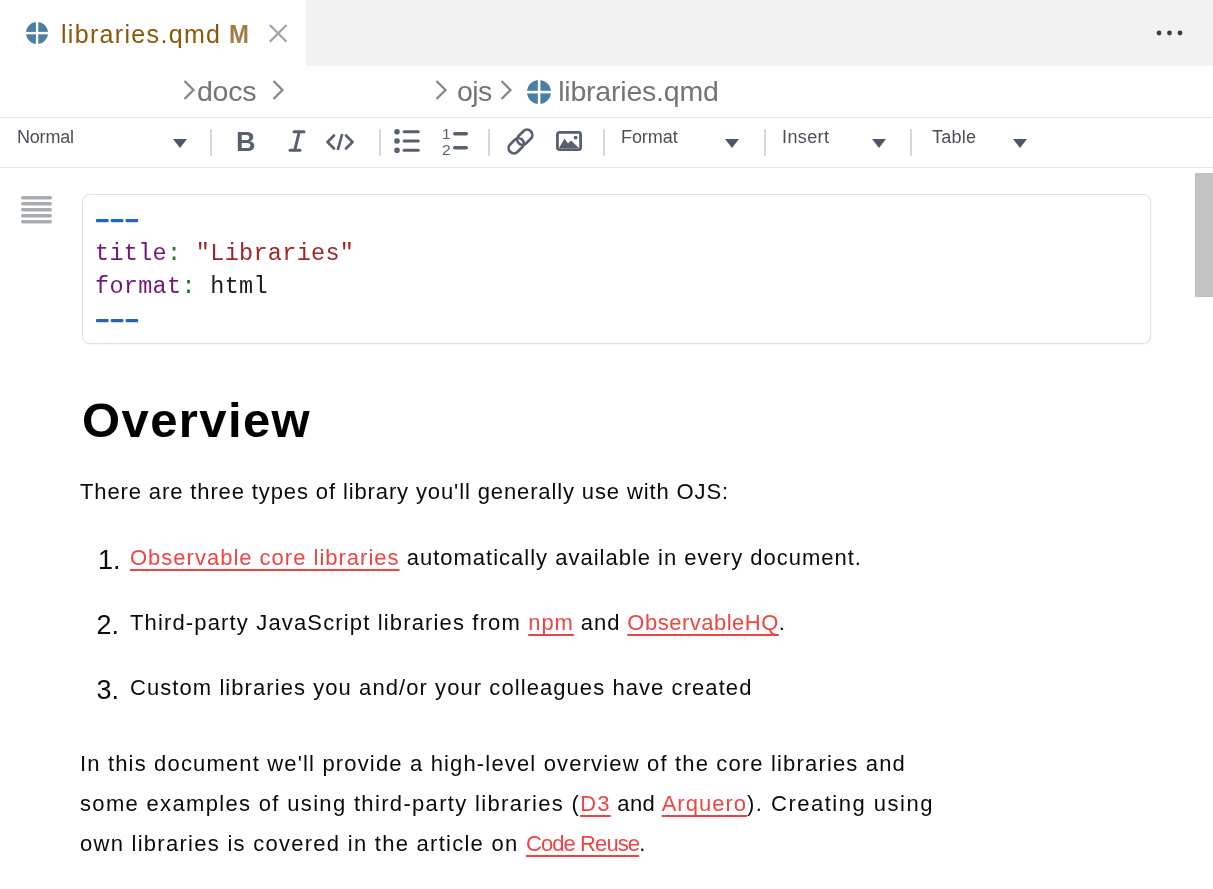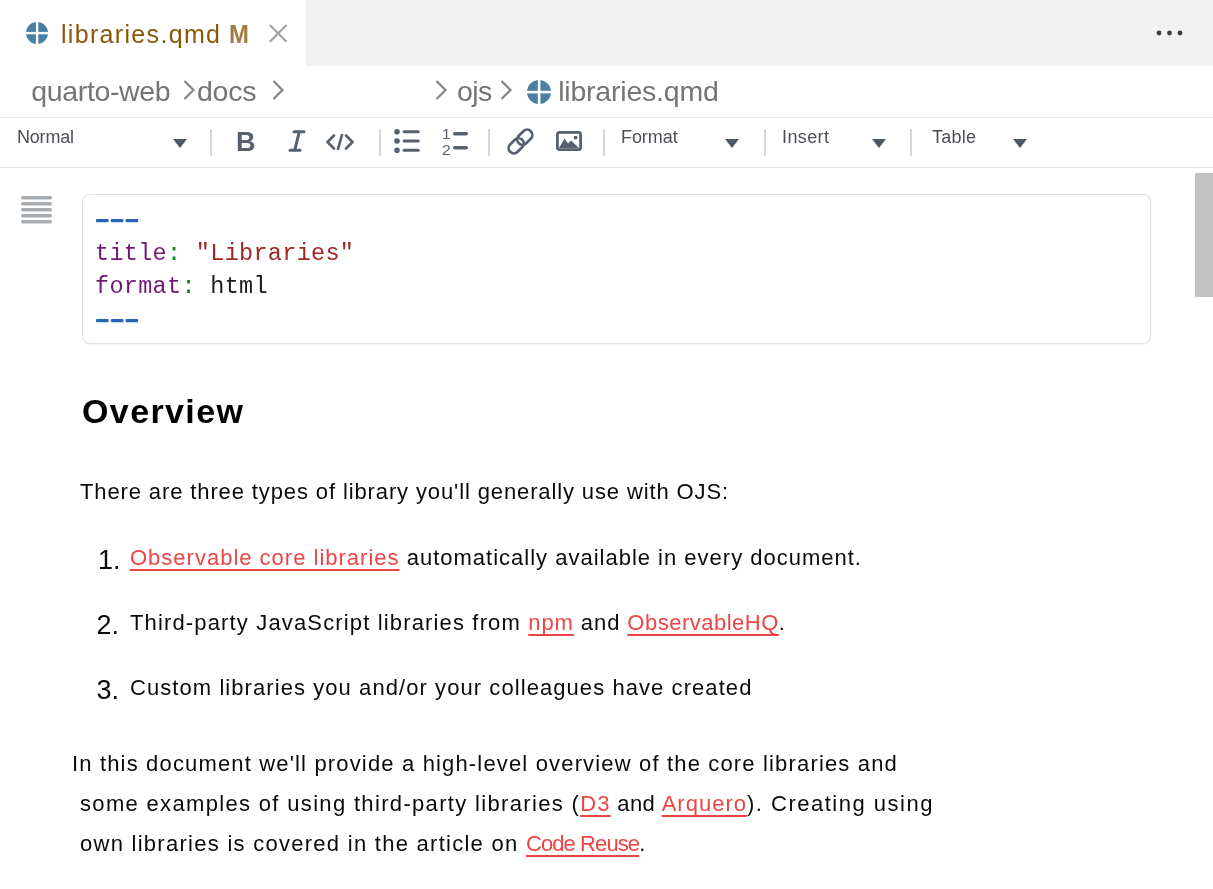--- a/index.html
+++ b/index.html
@@ -13,21 +13,21 @@
   #tabm{position:absolute;left:229px;top:19px;font-size:26px;font-weight:bold;color:#a07d45;transform:scaleX(0.92);transform-origin:0 50%;}
   #crumbrow{position:absolute;left:0;top:66px;width:1213px;height:51px;background:#fff;border-bottom:1px solid #e5e5e5;}
   .crumb{position:absolute;top:9px;font-size:28.5px;color:#757575;}
   #toolbar{position:absolute;left:0;top:118px;width:1213px;height:49px;background:#fff;border-bottom:1px solid #e5e5e5;}
   .tbtext{position:absolute;top:8.8px;font-size:18px;color:#4c4f55;}
   .tbsep{position:absolute;top:11px;width:2px;height:27px;background:#d6d6d6;}
   
   #codeblock{position:absolute;left:82px;top:194px;width:1067px;height:148px;
      border:1px solid #dfe1e4;border-radius:8px;background:#fff;box-shadow:0 1px 2px rgba(0,0,0,0.05);}
   .codeline{position:absolute;left:95px;font-family:"Liberation Mono",monospace;font-size:23.5px;letter-spacing:0.3px;white-space:pre;} .ck{color:#701a75;} .cc{color:#158015;} .cs{color:#a02525;} .cp{color:#1b1b1b;}
-  #h1{position:absolute;left:82px;top:392px;font-size:34px;font-weight:bold;color:#000;letter-spacing:1.39px;}
+  #h1{position:absolute;left:82px;top:392px;font-size:49px;font-weight:bold;color:#000;letter-spacing:1.39px;}
   .body-line{position:absolute;font-size:22px;color:#0a0a0a;white-space:nowrap;}
   .body-line a{color:#ef4444;text-decoration:underline;text-underline-offset:4px;}
   .num{position:absolute;font-size:27px;color:#0a0a0a;}
 </style>
 </head>
 <body>
 
 <div id="tabbar">
   <div id="tab">
     <svg style="position:absolute;left:26px;top:22px" width="22" height="22" viewBox="0 0 22 22">
@@ -42,21 +42,20 @@
     </svg>
   </div>
   <svg style="position:absolute;left:1152px;top:28px" width="34" height="10" viewBox="0 0 34 10">
     <circle cx="7" cy="5" r="2.4" fill="#3e3e3e"></circle>
     <circle cx="17.5" cy="5" r="2.4" fill="#3e3e3e"></circle>
     <circle cx="28" cy="5" r="2.4" fill="#3e3e3e"></circle>
   </svg>
 </div>
 
 <div id="crumbrow">
-  <span class="crumb" id="bc1" style="left:31.3px;letter-spacing:-0.36px">quarto-web</span>
   <svg class="abs" style="left:181.5px;top:12.9px" width="14" height="22" viewBox="0 0 14 22">
       <path d="M2.5 2 L11.5 11 L2.5 20" stroke="#848484" stroke-width="2.2" fill="none"></path>
     </svg>
   <span class="crumb" id="bc2" style="left:197px;letter-spacing:-0.27px">docs</span>
   <svg class="abs" style="left:270.5px;top:12.9px" width="14" height="22" viewBox="0 0 14 22">
       <path d="M2.5 2 L11.5 11 L2.5 20" stroke="#848484" stroke-width="2.2" fill="none"></path>
     </svg>
   <svg class="abs" style="left:433.8px;top:12.9px" width="14" height="22" viewBox="0 0 14 22">
       <path d="M2.5 2 L11.5 11 L2.5 20" stroke="#848484" stroke-width="2.2" fill="none"></path>
     </svg>
@@ -169,17 +168,17 @@
 
 <div class="body-line" id="p1" style="left:80px;top:479.1px;letter-spacing:0.88px">There are three types of library you'll generally use with OJS:</div>
 
 <div class="num" id="n1" style="left:98px;top:545.3px">1.</div>
 <div class="body-line" id="l1" style="left:130px;top:545.3px;letter-spacing:1.0px"><a>Observable core libraries</a> automatically available in every document.</div>
 <div class="num" id="n2" style="left:96.5px;top:610.3px">2.</div>
 <div class="body-line" id="l2" style="left:130px;top:610.3px;letter-spacing:0.92px"><span style="letter-spacing:1.15px">Third-party JavaScript libraries from </span><a>npm</a> and <a style="letter-spacing:0.5px">ObservableHQ</a>.</div>
 <div class="num" id="n3" style="left:96.5px;top:675.3px">3.</div>
 <div class="body-line" id="l3" style="left:130px;top:675.3px;letter-spacing:1.07px">Custom libraries you and/or your colleagues have created</div>
 
-<div class="body-line" id="q1" style="left:72px;top:751px;letter-spacing:1.16px">In this document we'll provide a high-level overview of the core libraries and</div>
+<div class="body-line" id="q1" style="left:80px;top:751px;letter-spacing:1.16px">In this document we'll provide a high-level overview of the core libraries and</div>
 <div class="body-line" id="q2" style="left:80px;top:791.1px;letter-spacing:1.24px"><span style="letter-spacing:1.33px">some examples of using third-party libraries (</span><a>D3</a><span style="letter-spacing:0.4px"> and </span><a style="letter-spacing:1.0px">Arquero</a><span style="letter-spacing:1.5px">). Creating using</span></div>
 <div class="body-line" id="q3" style="left:80px;top:830.9px;letter-spacing:0.83px"><span style="letter-spacing:1.27px">own libraries is covered in the article on </span><a style="letter-spacing:-0.9px">Code Reuse</a>.</div>
 
 <div class="abs" style="left:1195px;top:173px;width:18px;height:124px;background:#c2c2c2"></div>
 
 </body></html>

